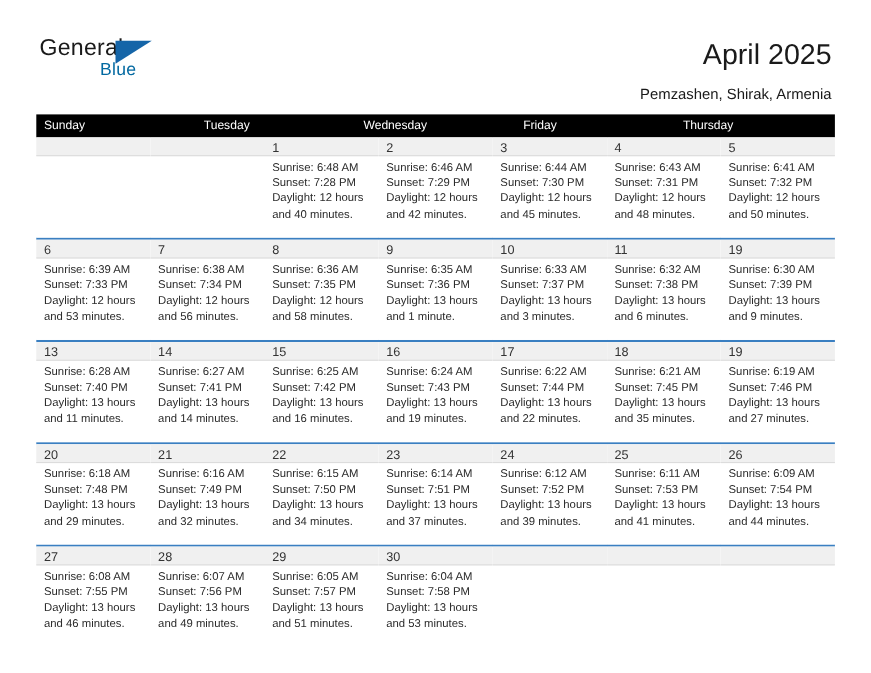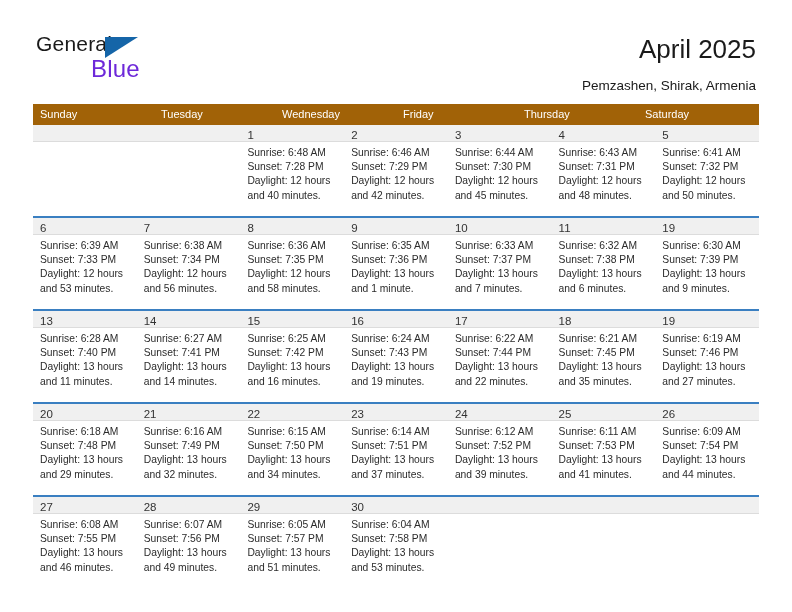--- a/index.html
+++ b/index.html
@@ -51,22 +51,22 @@
     top: 5px;
     width: 0;
     height: 0;
     border-left: 33px solid #1565a8;
     border-bottom: 21px solid transparent;
   }
   .brand-blue {
     position: absolute;
     left: 55px;
     top: 23px;
-    font-size: 24px;
-    color: #6d28d9;
+    font-size: 16px;
+    color: #0369a1;
     letter-spacing: 0.2px;
   }
   .title {
     position: absolute;
     right: 36px;
     top: 34px;
     font-size: 26px;
     color: #1a1a1a;
     text-align: right;
     white-space: nowrap;
@@ -84,21 +84,21 @@
 
   
   .calendar {
     position: absolute;
     left: 33px;
     top: 104px;
     width: 726px;
   }
   .weekdays {
     display: flex;
-    background: #a16207;
+    background: #000000;
     height: 21px;
   }
   .weekday {
     flex: 1 1 0;
     color: #ffffff;
     font-size: 11px;
     line-height: 21px;
     padding-left: 7px;
     box-sizing: border-box;
     white-space: nowrap;
@@ -163,21 +163,20 @@
     <div class="subtitle">Pemzashen, Shirak, Armenia</div>
   </div>
 
   <div class="calendar">
     <div class="weekdays">
         <div class="weekday">Sunday</div>
         <div class="weekday">Tuesday</div>
         <div class="weekday">Wednesday</div>
         <div class="weekday">Friday</div>
         <div class="weekday">Thursday</div>
-        <div class="weekday">Saturday</div>
       </div>
     <div class="weeks">
         <div class="week">
           <div class="cell empty">
             <div class="daynum-bar"><span class="daynum"></span></div>
             <div class="cell-body"></div>
           </div>
           <div class="cell empty">
             <div class="daynum-bar"><span class="daynum"></span></div>
             <div class="cell-body"></div>
@@ -264,21 +263,21 @@
               <div class="cell-line">Daylight: 13 hours</div>
               <div class="cell-line">and 1 minute.</div>
             </div>
           </div>
           <div class="cell">
             <div class="daynum-bar"><span class="daynum">10</span></div>
             <div class="cell-body">
               <div class="cell-line">Sunrise: 6:33 AM</div>
               <div class="cell-line">Sunset: 7:37 PM</div>
               <div class="cell-line">Daylight: 13 hours</div>
-              <div class="cell-line">and 7 minutes.</div>
+              <div class="cell-line">and 3 minutes.</div>
             </div>
           </div>
           <div class="cell">
             <div class="daynum-bar"><span class="daynum">11</span></div>
             <div class="cell-body">
               <div class="cell-line">Sunrise: 6:32 AM</div>
               <div class="cell-line">Sunset: 7:38 PM</div>
               <div class="cell-line">Daylight: 13 hours</div>
               <div class="cell-line">and 6 minutes.</div>
             </div>

